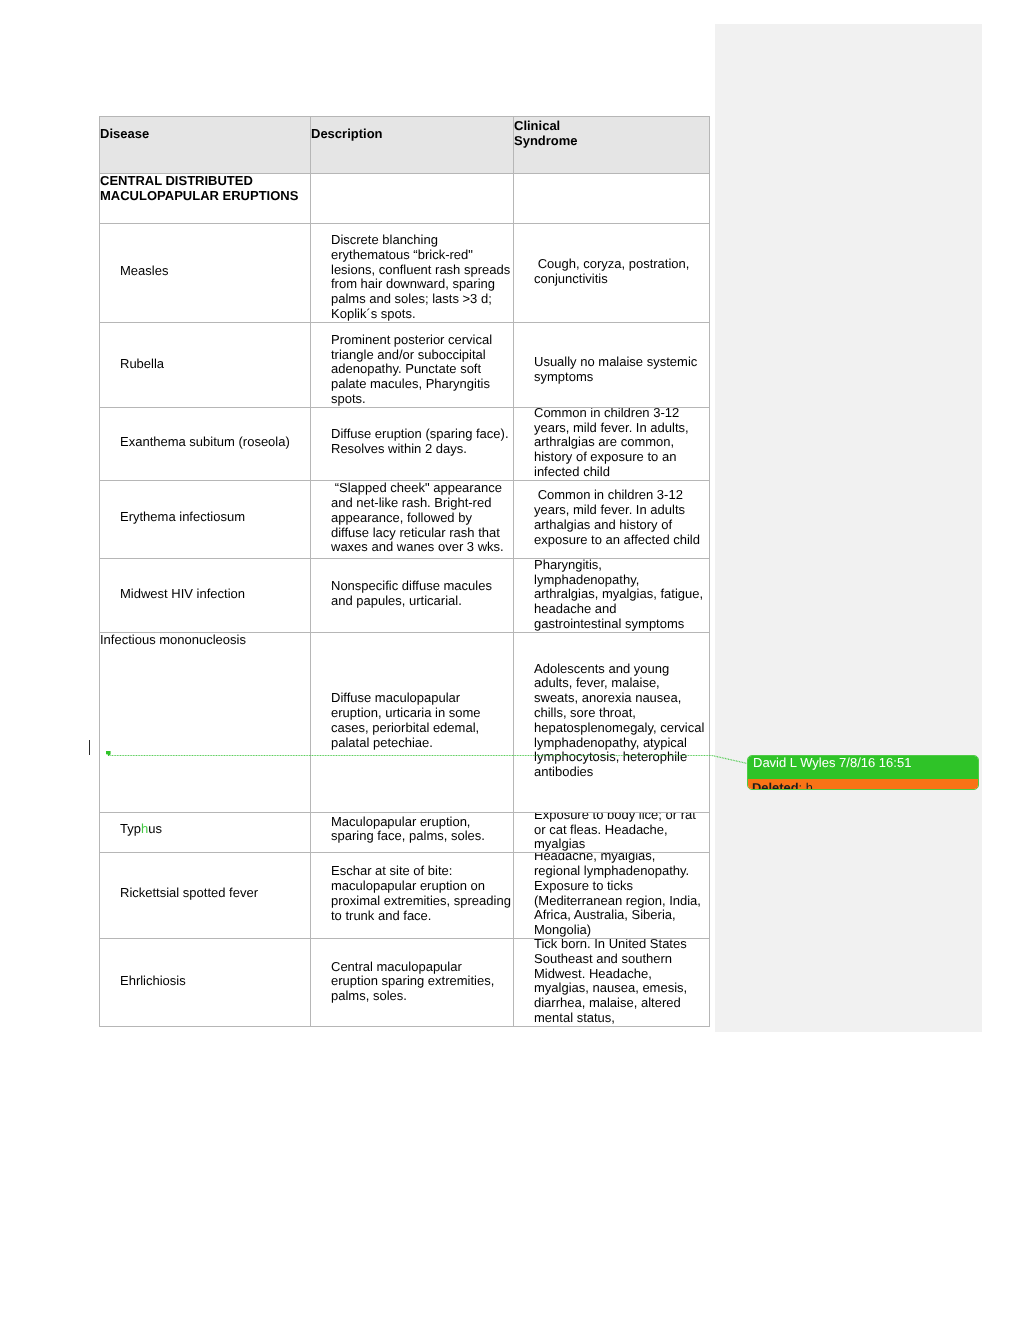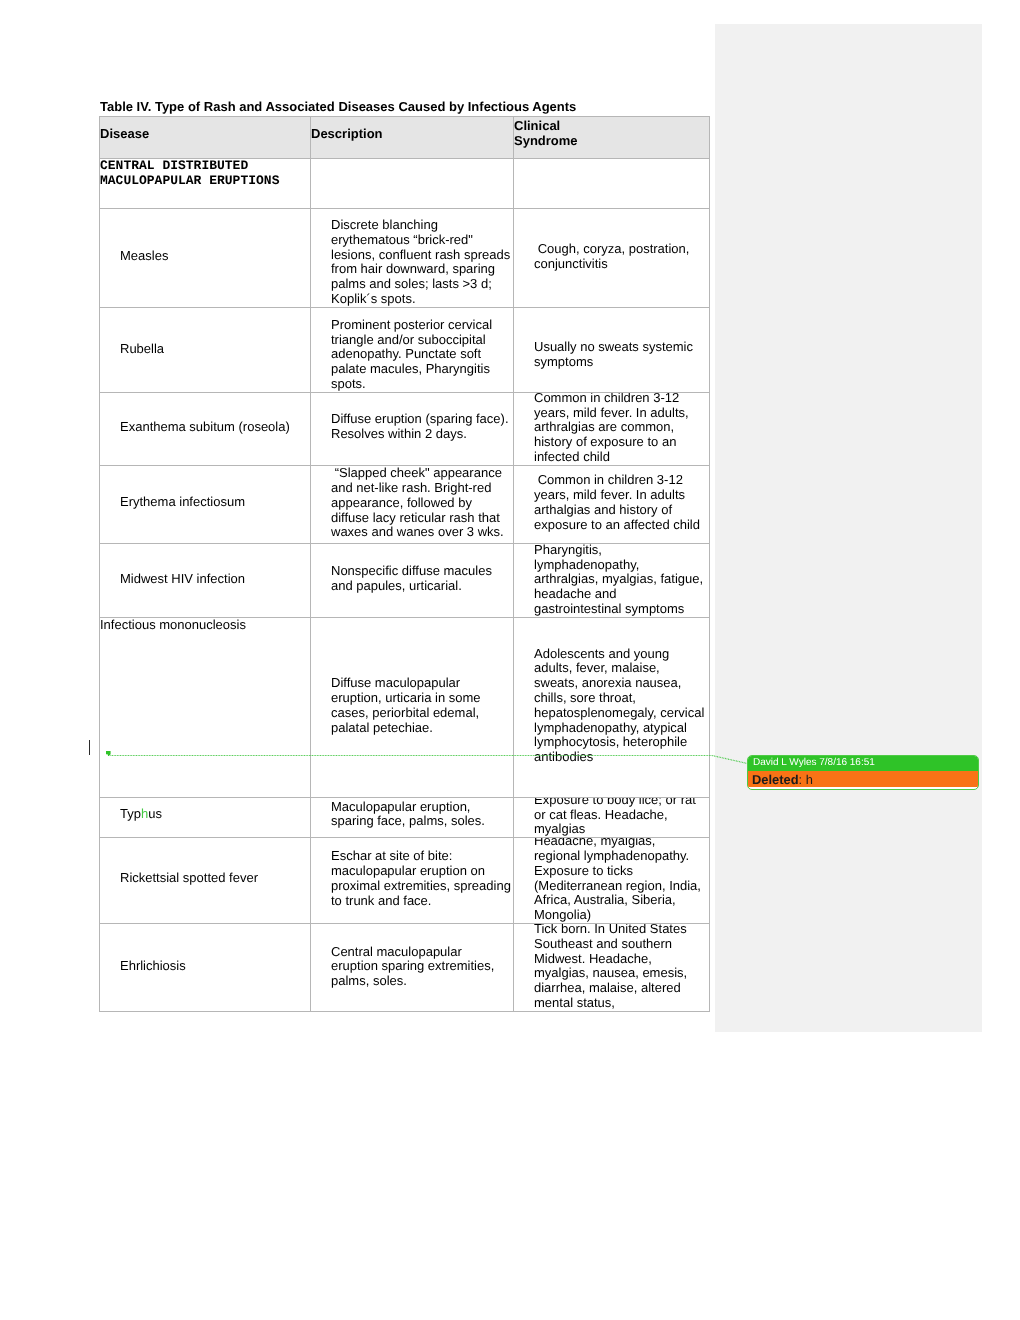--- a/index.html
+++ b/index.html
@@ -23,55 +23,54 @@
   
   #rash-table{position:absolute;left:99px;top:116px;width:610px;
               border-collapse:collapse;table-layout:fixed;font-size:13px;color:#000;}
   #rash-table td{border:1px solid #b6b6b6;padding:0;overflow:hidden;}
   #rash-table td.vm{vertical-align:middle;padding-left:20px;}
   #rash-table td.vt{vertical-align:top;}
   col.c1{width:211px;} col.c2{width:203px;} col.c3{width:196px;}
   .cp{padding:0 2px 0 0px;line-height:14.8px;white-space:pre-wrap;}
   td.col3 .cp{padding-right:4px;}
   #rash-table tr.hdr td{background:#e5e5e5;font-weight:bold;}
-  #rash-table tr.section td{font-weight:bold;font-family:Liberation Mono, monospace;}
+  #rash-table tr.section td{font-weight:bold;}
 
   
   #change-bar{position:absolute;left:89px;top:740px;width:1px;height:15px;
               background:#2b2b2b;}
   .ins{color:#45c945;}
   #del-anchor{position:absolute;left:106px;top:750.5px;width:4.6px;height:5.6px;}
 
   
   #balloon{position:absolute;left:747px;top:755px;width:232px;height:35px;
            border:1px solid #4ecb45;border-radius:5px;overflow:hidden;background:#fff;
            box-sizing:border-box;}
-  #balloon-header{background:#2fc328;color:#ffffff;font-size:10px;
-                  height:16px;line-height:15px;padding:0 0 0 5px;white-space:nowrap;margin-top:-1px;}
+  #balloon-header{background:#2fc328;color:#ffffff;font-size:13px;
+                  height:24px;line-height:15px;padding:0 0 0 5px;white-space:nowrap;margin-top:-1px;}
   #balloon-body{background:#f97316;color:#1c1c1c;font-size:12.9px;
                 height:16px;line-height:18px;padding:0 0 0 4px;white-space:nowrap;}
   #balloon-body .lbl{font-weight:bold;}
 
   
   #leader{position:absolute;left:100px;top:745px;width:660px;height:30px;pointer-events:none;}
 </style>
 </head>
 <body>
 
 <div class="page">
   <div id="markup-area"></div>
-  <div id="doc-title">Table IV. Type of Rash and Associated Diseases Caused by Infectious Agents</div>
   <table id="rash-table">
     <colgroup>
         <col class="c1">
         <col class="c2">
         <col class="c3">
       </colgroup>
     <tbody>
-      <tr class="hdr" style="height:42px">
+      <tr class="hdr" style="height:57px">
         <td class="vt">
             <div class="cp" style="margin-top:10px">Disease</div>
           </td>
         <td class="vt">
             <div class="cp" style="margin-top:10px">Description</div>
           </td>
         <td class="vt col3">
             <div class="cp" style="margin-top:2px">Clinical
 Syndrome</div>
           </td>
@@ -95,21 +94,21 @@
           </td>
       </tr>
       <tr style="height:77px">
         <td class="vm">
             <div class="cp" style="margin-top:0px">Rubella</div>
           </td>
         <td class="vm">
             <div class="cp" style="margin-top:10px">Prominent posterior cervical triangle and/or suboccipital adenopathy. Punctate soft palate macules, Pharyngitis spots.</div>
           </td>
         <td class="vm col3">
-            <div class="cp" style="margin-top:10px">Usually no sweats systemic symptoms</div>
+            <div class="cp" style="margin-top:10px">Usually no malaise systemic symptoms</div>
           </td>
       </tr>
       <tr style="height:65px">
         <td class="vm">
             <div class="cp" style="margin-top:-3px">Exanthema subitum (roseola)</div>
           </td>
         <td class="vm">
             <div class="cp" style="margin-top:-3px">Diffuse eruption (sparing face). Resolves within 2 days.</div>
           </td>
         <td class="vm col3">

